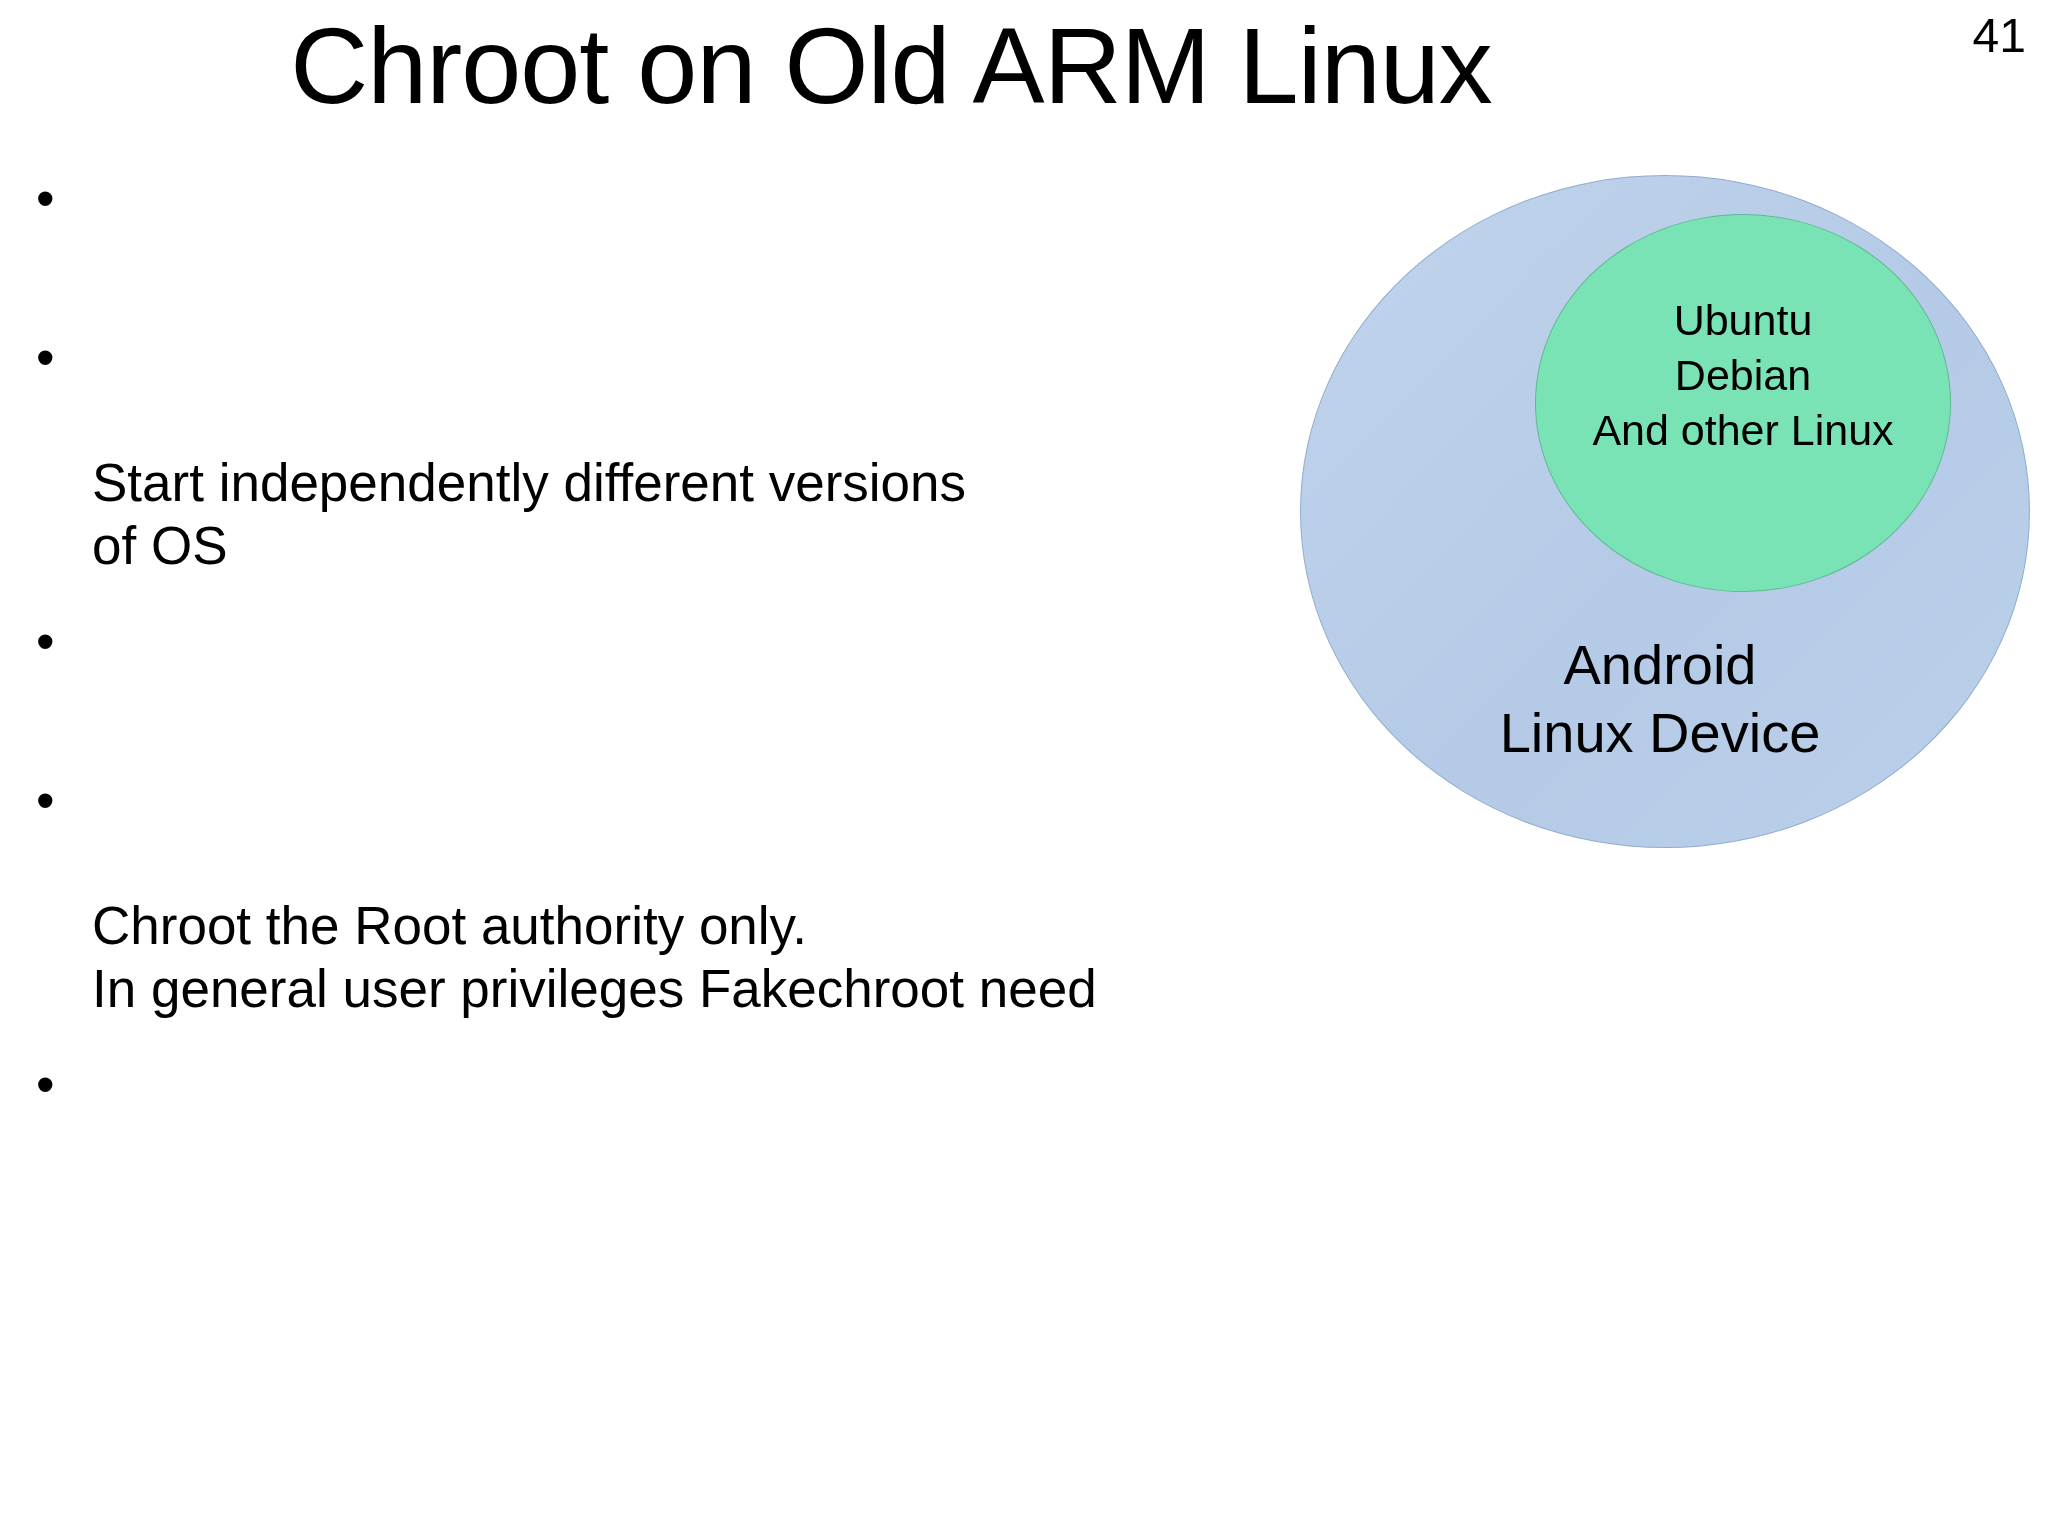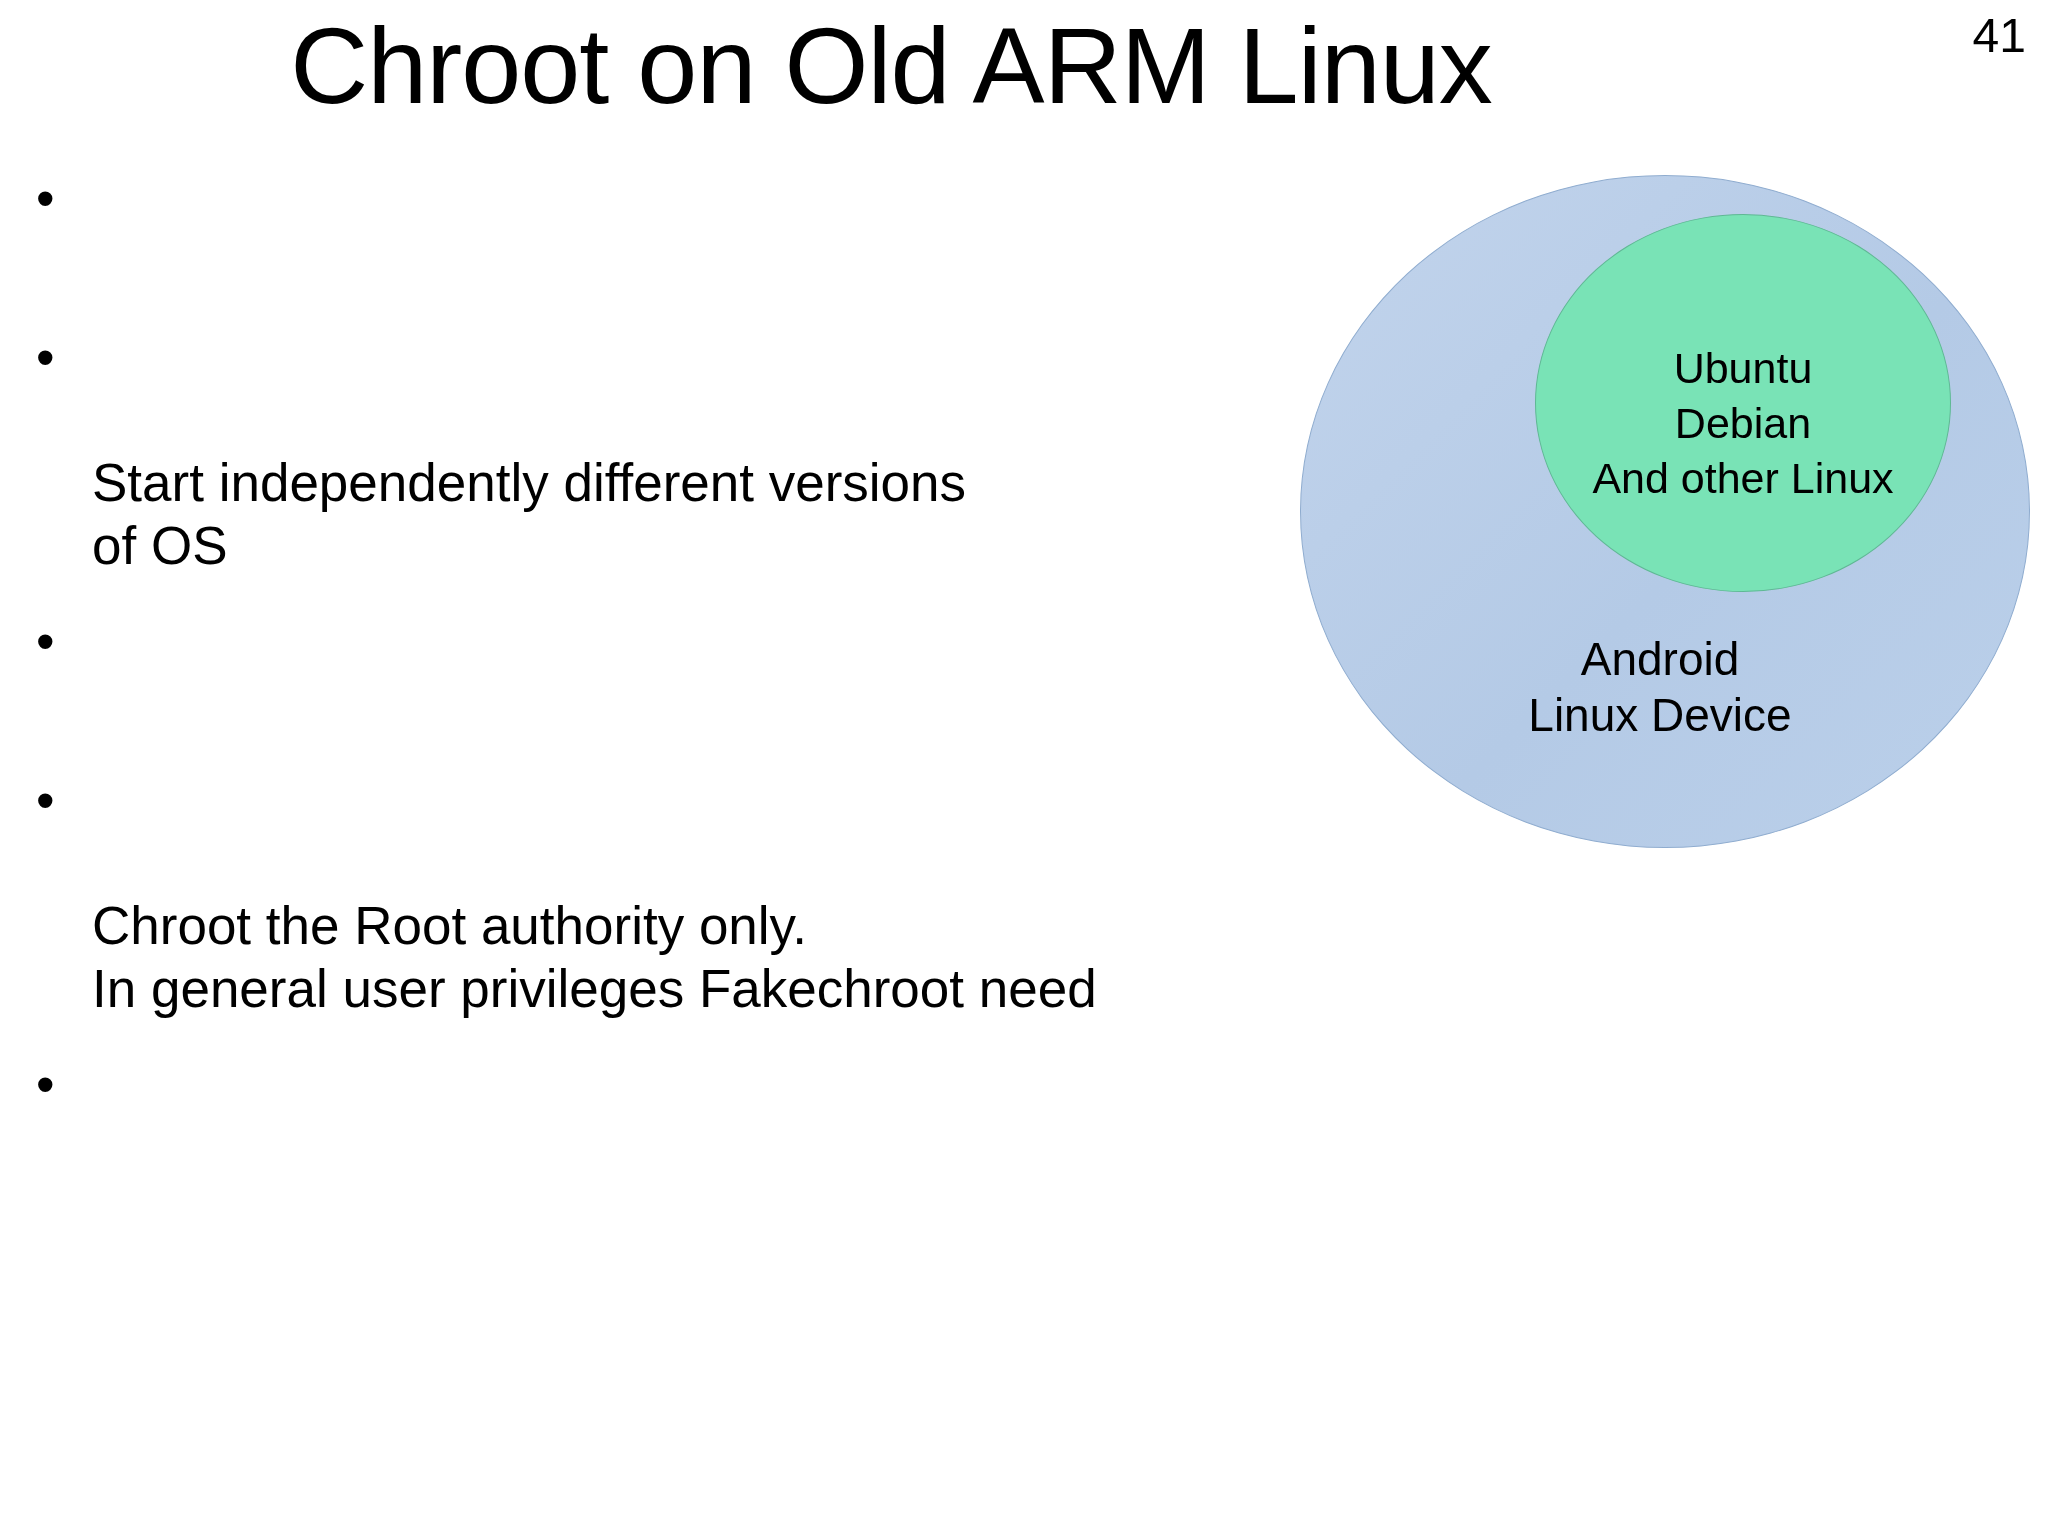--- a/index.html
+++ b/index.html
@@ -117,31 +117,30 @@
     position: absolute;
     left: 0;
     right: 0;
     top: 78px;
     text-align: center;
     font-family: "Liberation Sans", sans-serif;
     font-size: 43px;
     line-height: 1.28;
     white-space: pre-line;
     color: #000000;
-    margin-top: 48px;
   }
 
   .outer-label {
     position: absolute;
     left: 0;
     right: 10px;
     top: 455px;
     text-align: center;
     font-family: "Liberation Sans", sans-serif;
-    font-size: 46px;
+    font-size: 56px;
     line-height: 1.22;
     white-space: pre-line;
     color: #000000;
   }
 </style>
 </head>
 <body>
 
 <div id="slide">
 

